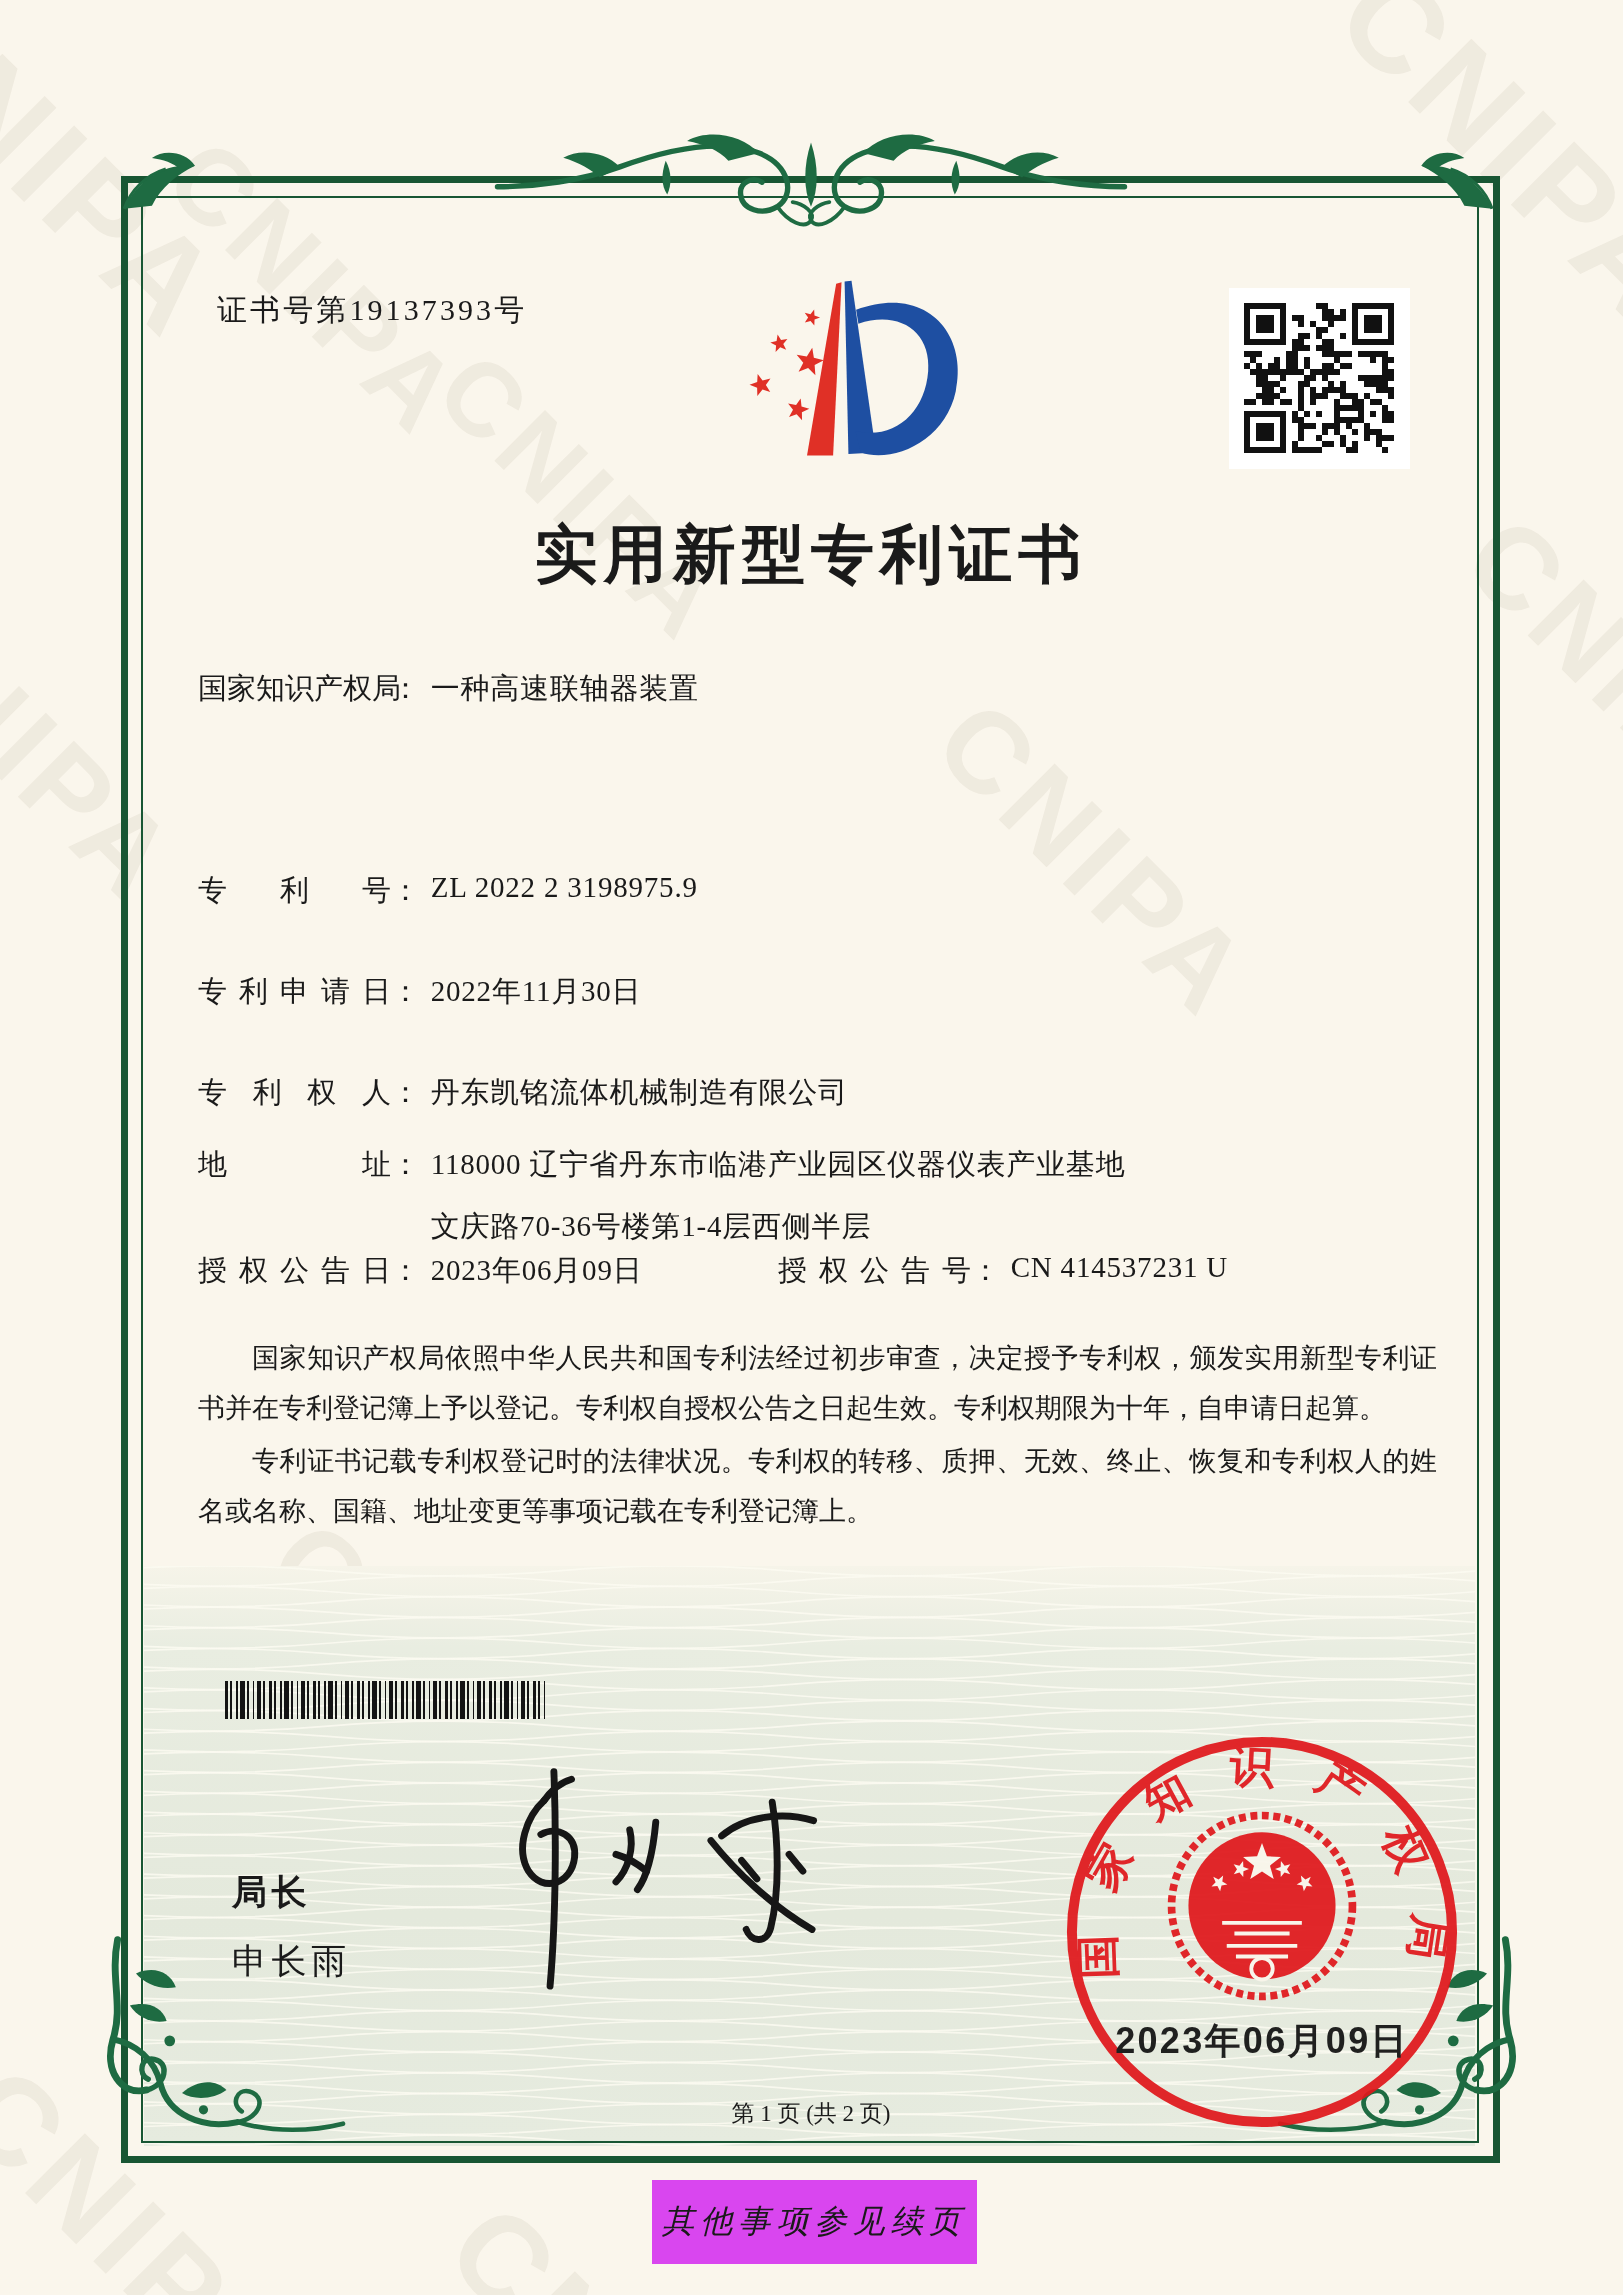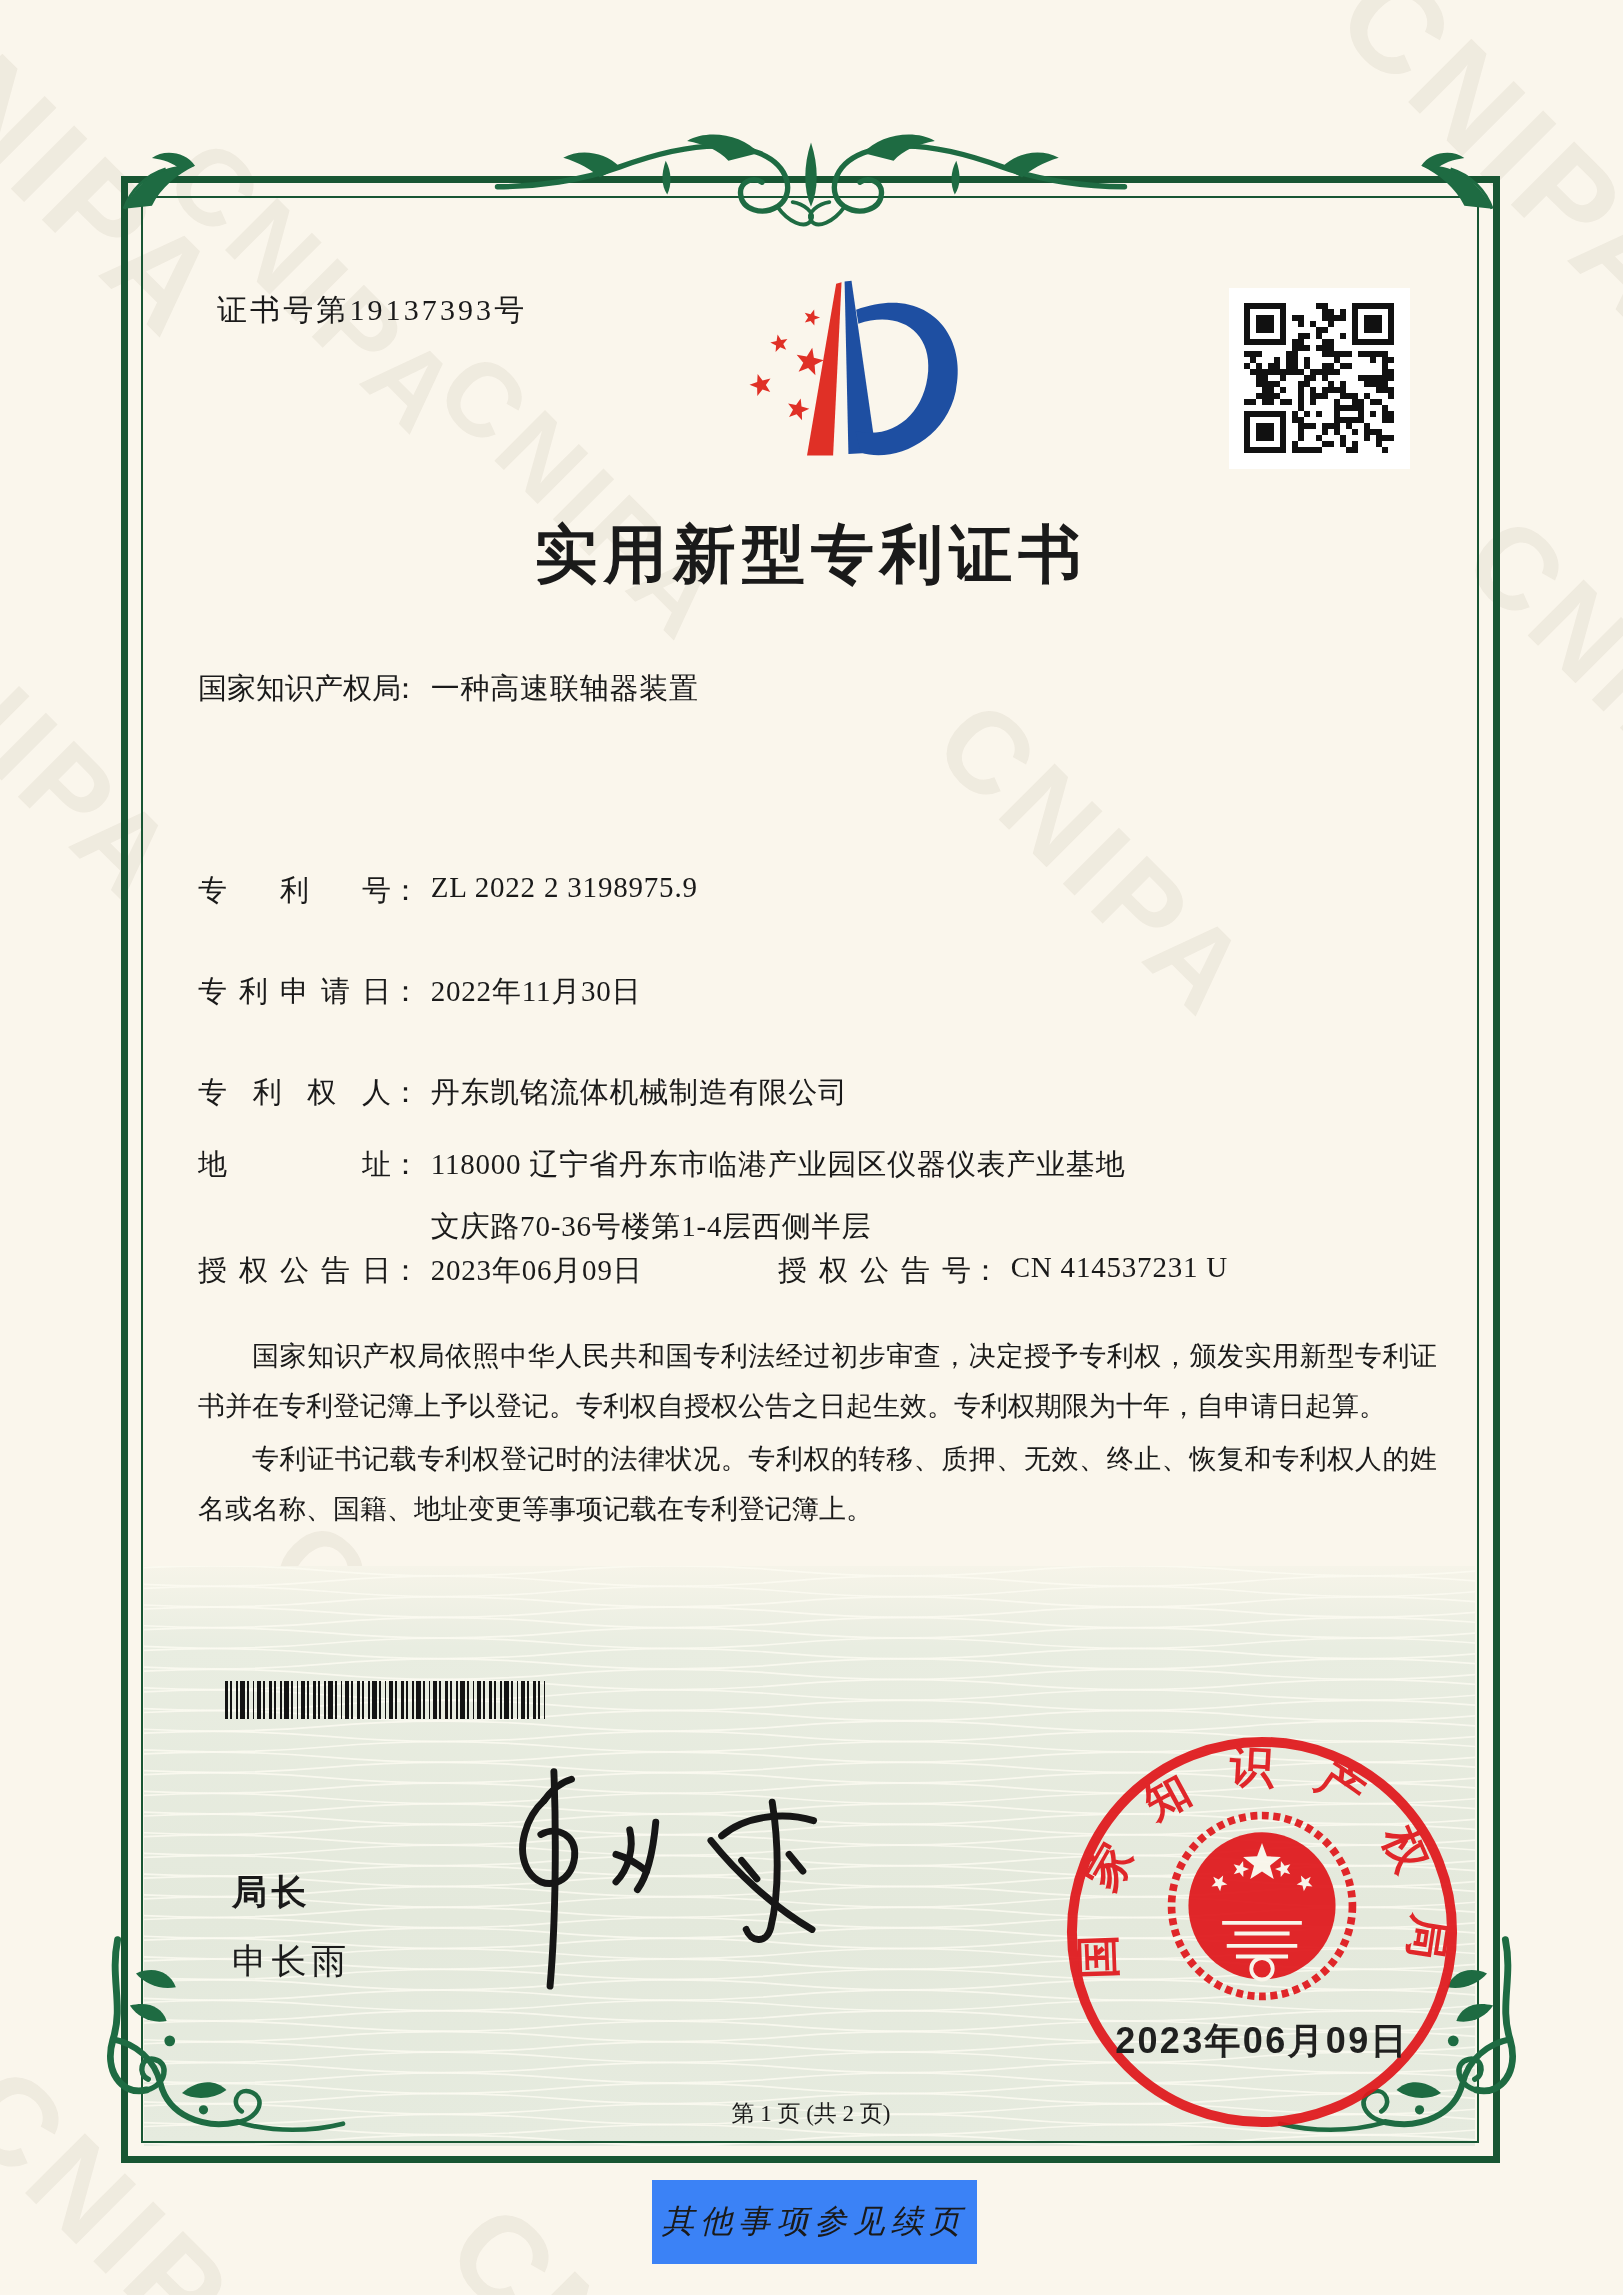--- a/index.html
+++ b/index.html
@@ -25,35 +25,35 @@
   #qrbox{position:absolute;left:1229px;top:288px;width:181px;height:181px;background:#fff;z-index:4;}
   .title{position:absolute;left:121px;top:512px;width:1380px;text-align:center;
       font-size:63px;font-weight:bold;letter-spacing:6.1px;z-index:4;}
   .row{position:absolute;left:198px;width:1242px;font-size:29px;z-index:4;white-space:nowrap;}
   .flabel{display:inline-block;width:193px;text-align:justify;text-align-last:justify;vertical-align:top;}
   .fcolon{display:inline-block;vertical-align:top;margin-right:10.7px;}
   .fvalue{display:inline-block;vertical-align:top;letter-spacing:0.8px;}
   .addr2{display:block;margin-top:21.5px;letter-spacing:0.8px;}
   .grp2{position:absolute;left:580px;top:0;}
   .paras{position:absolute;left:198px;top:1333px;width:1239px;font-size:27px;line-height:50px;
-      text-align:justify;z-index:4;font-family:Liberation Mono, monospace;}
+      text-align:justify;z-index:4;}
   .paras p{margin:0 0 3.1px 0;text-indent:2em;}
   #barcode{position:absolute;left:225px;top:1681px;width:320px;height:38px;z-index:4;
       background:repeating-linear-gradient(90deg,#141414 0 3.1px,transparent 3.1px 5.4px,#141414 5.4px 7px,
       transparent 7px 11.5px,#141414 11.5px 13px,transparent 13px 15.3px,#141414 15.3px 20px,transparent 20px 22px,
       #141414 22px 24px,transparent 24px 28px,#141414 28px 29px,transparent 29px 32px,#141414 32px 36px,
       transparent 36px 38px,#141414 38px 40px,transparent 40px 44px);}
   .signer-title{position:absolute;left:232px;top:1869px;font-size:35px;font-weight:bold;z-index:4;
       font-family:Liberation Mono, monospace;letter-spacing:4.6px;}
   .signer-name{position:absolute;left:232px;top:1938px;font-size:35px;font-weight:normal;z-index:4;
       font-family:"Liberation Sans","DejaVu Sans",sans-serif;letter-spacing:4.6px;}
   #signature{position:absolute;left:429px;top:1756px;z-index:4;}
   #seal{position:absolute;left:1052px;top:1722px;z-index:5;opacity:0.93;}
   .page-info{position:absolute;left:121px;top:2098px;width:1380px;text-align:center;font-size:23px;z-index:4;}
-  .cont-box{position:absolute;left:652px;top:2180px;width:325px;height:84px;background:#3b82f6;z-index:6;
+  .cont-box{position:absolute;left:652px;top:2180px;width:325px;height:84px;background:#d946ef;z-index:6;
       display:flex;align-items:center;justify-content:center;}
   .cont-note{font-size:32px;letter-spacing:6.1px;font-style:italic;}
 </style>
 </head>
 <body>
 
 <svg width="0" height="0" style="position:absolute" aria-hidden="true">
   <defs>
     <g id="corner-fl" stroke="#1e6b42" fill="none" stroke-linecap="round">
       <path d="M36,10 C26,60 44,96 30,140 C18,180 40,214 74,206" stroke-width="9"></path>

